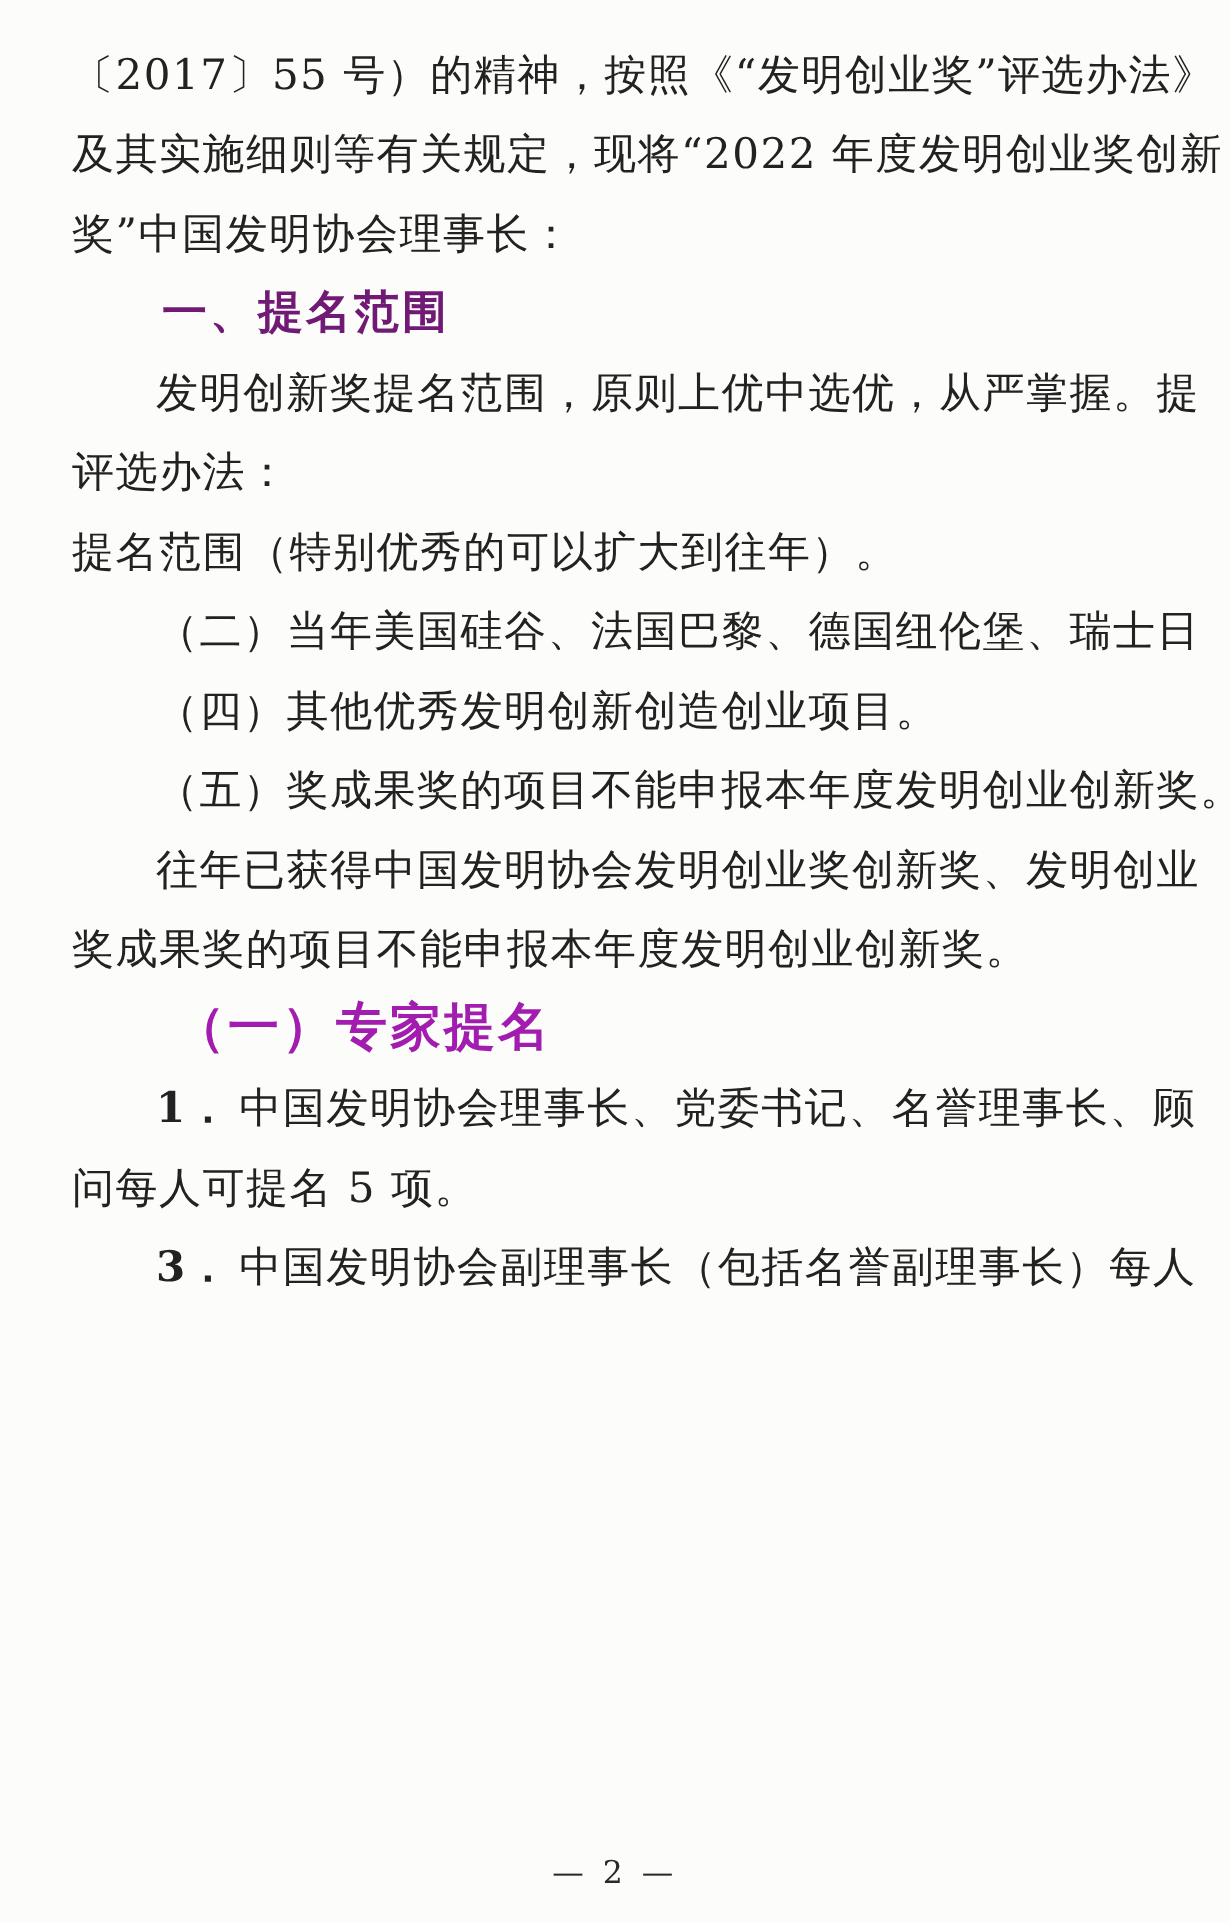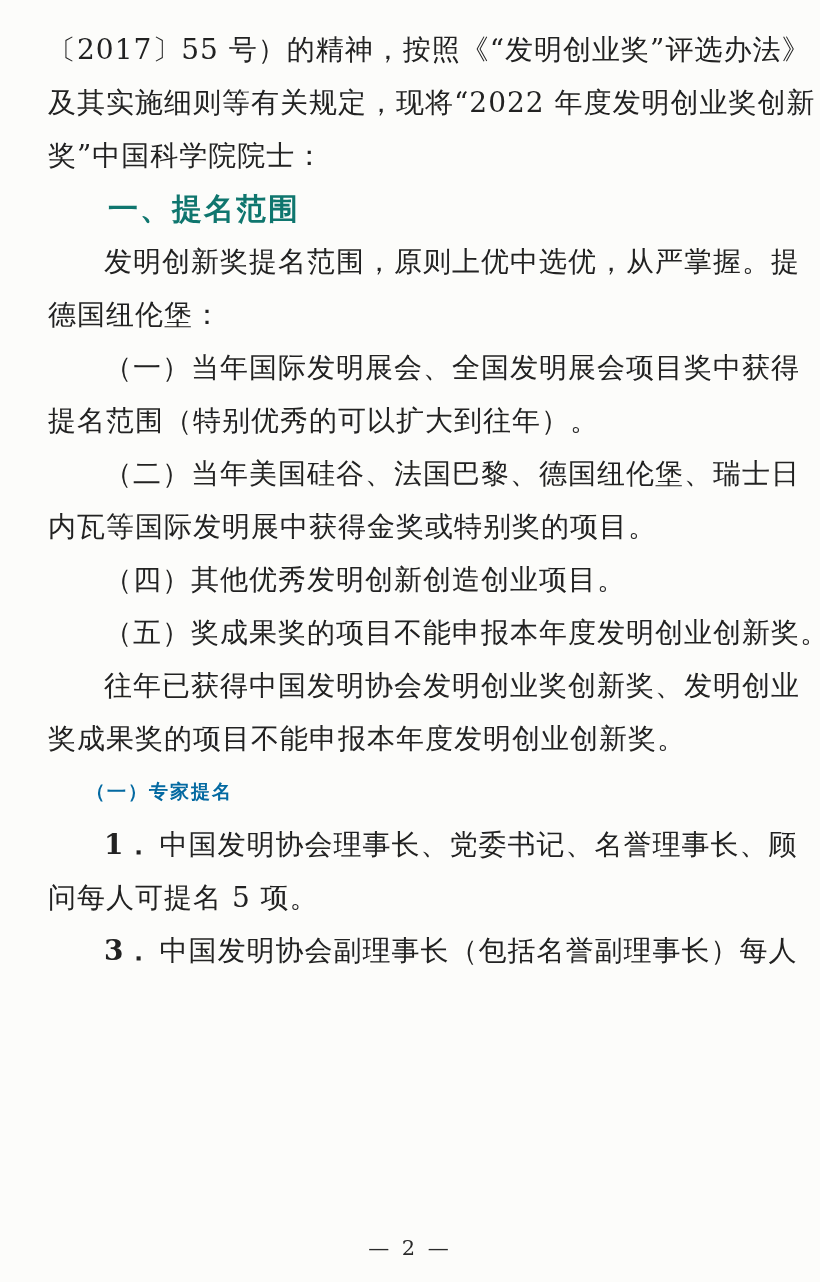--- a/index.html
+++ b/index.html
@@ -29,27 +29,27 @@
     font-weight: 400;
   }
   .line.indent {
     text-indent: 2em;
   }
   .line.h1 {
     font-family: "DejaVu Sans", "Liberation Sans", sans-serif;
     font-weight: 700;
     font-size: 30px;
     letter-spacing: 2px;
-    color: #0f766e;
+    color: #701a75;
   }
   .line.h2 {
     font-weight: 700;
-    font-size: 19px;
+    font-size: 34px;
     letter-spacing: 2px;
-    color: #0369a1;
+    color: #a21caf;
   }
   .num-prefix {
     font-weight: 700;
     font-family: "DejaVu Serif", "Liberation Serif", serif;
     padding-right: 6px;
   }
   .page-number {
     position: absolute;
     bottom: 22px;
     left: 0;
@@ -61,28 +61,26 @@
     font-family: "DejaVu Serif", "Liberation Serif", serif;
   }
 </style>
 </head>
 <body>
 
 <div class="page" style="background: rgb(252, 252, 250); color: rgb(34, 34, 34);">
   <div class="content">
       <p class="line body">〔2017〕55 号）的精神，按照《“发明创业奖”评选办法》</p>
       <p class="line body">及其实施细则等有关规定，现将“2022 年度发明创业奖创新</p>
-      <p class="line body">奖”中国科学院院士：</p>
+      <p class="line body">奖”中国发明协会理事长：</p>
       <p class="line h1 indent">一、提名范围</p>
       <p class="line body indent">发明创新奖提名范围，原则上优中选优，从严掌握。提</p>
-      <p class="line body">德国纽伦堡：</p>
-      <p class="line body indent">（一）当年国际发明展会、全国发明展会项目奖中获得</p>
+      <p class="line body">评选办法：</p>
       <p class="line body">提名范围（特别优秀的可以扩大到往年）。</p>
       <p class="line body indent">（二）当年美国硅谷、法国巴黎、德国纽伦堡、瑞士日</p>
-      <p class="line body">内瓦等国际发明展中获得金奖或特别奖的项目。</p>
       <p class="line body indent">（四）其他优秀发明创新创造创业项目。</p>
       <p class="line body indent">（五）奖成果奖的项目不能申报本年度发明创业创新奖。</p>
       <p class="line body indent">往年已获得中国发明协会发明创业奖创新奖、发明创业</p>
       <p class="line body">奖成果奖的项目不能申报本年度发明创业创新奖。</p>
       <p class="line h2 indent">（一）专家提名</p>
       <p class="line body indent"><span class="num-prefix">1．</span>中国发明协会理事长、党委书记、名誉理事长、顾</p>
       <p class="line body">问每人可提名 5 项。</p>
       <p class="line body indent"><span class="num-prefix">3．</span>中国发明协会副理事长（包括名誉副理事长）每人</p>
     </div>
   <div class="page-number">— 2 —</div>

